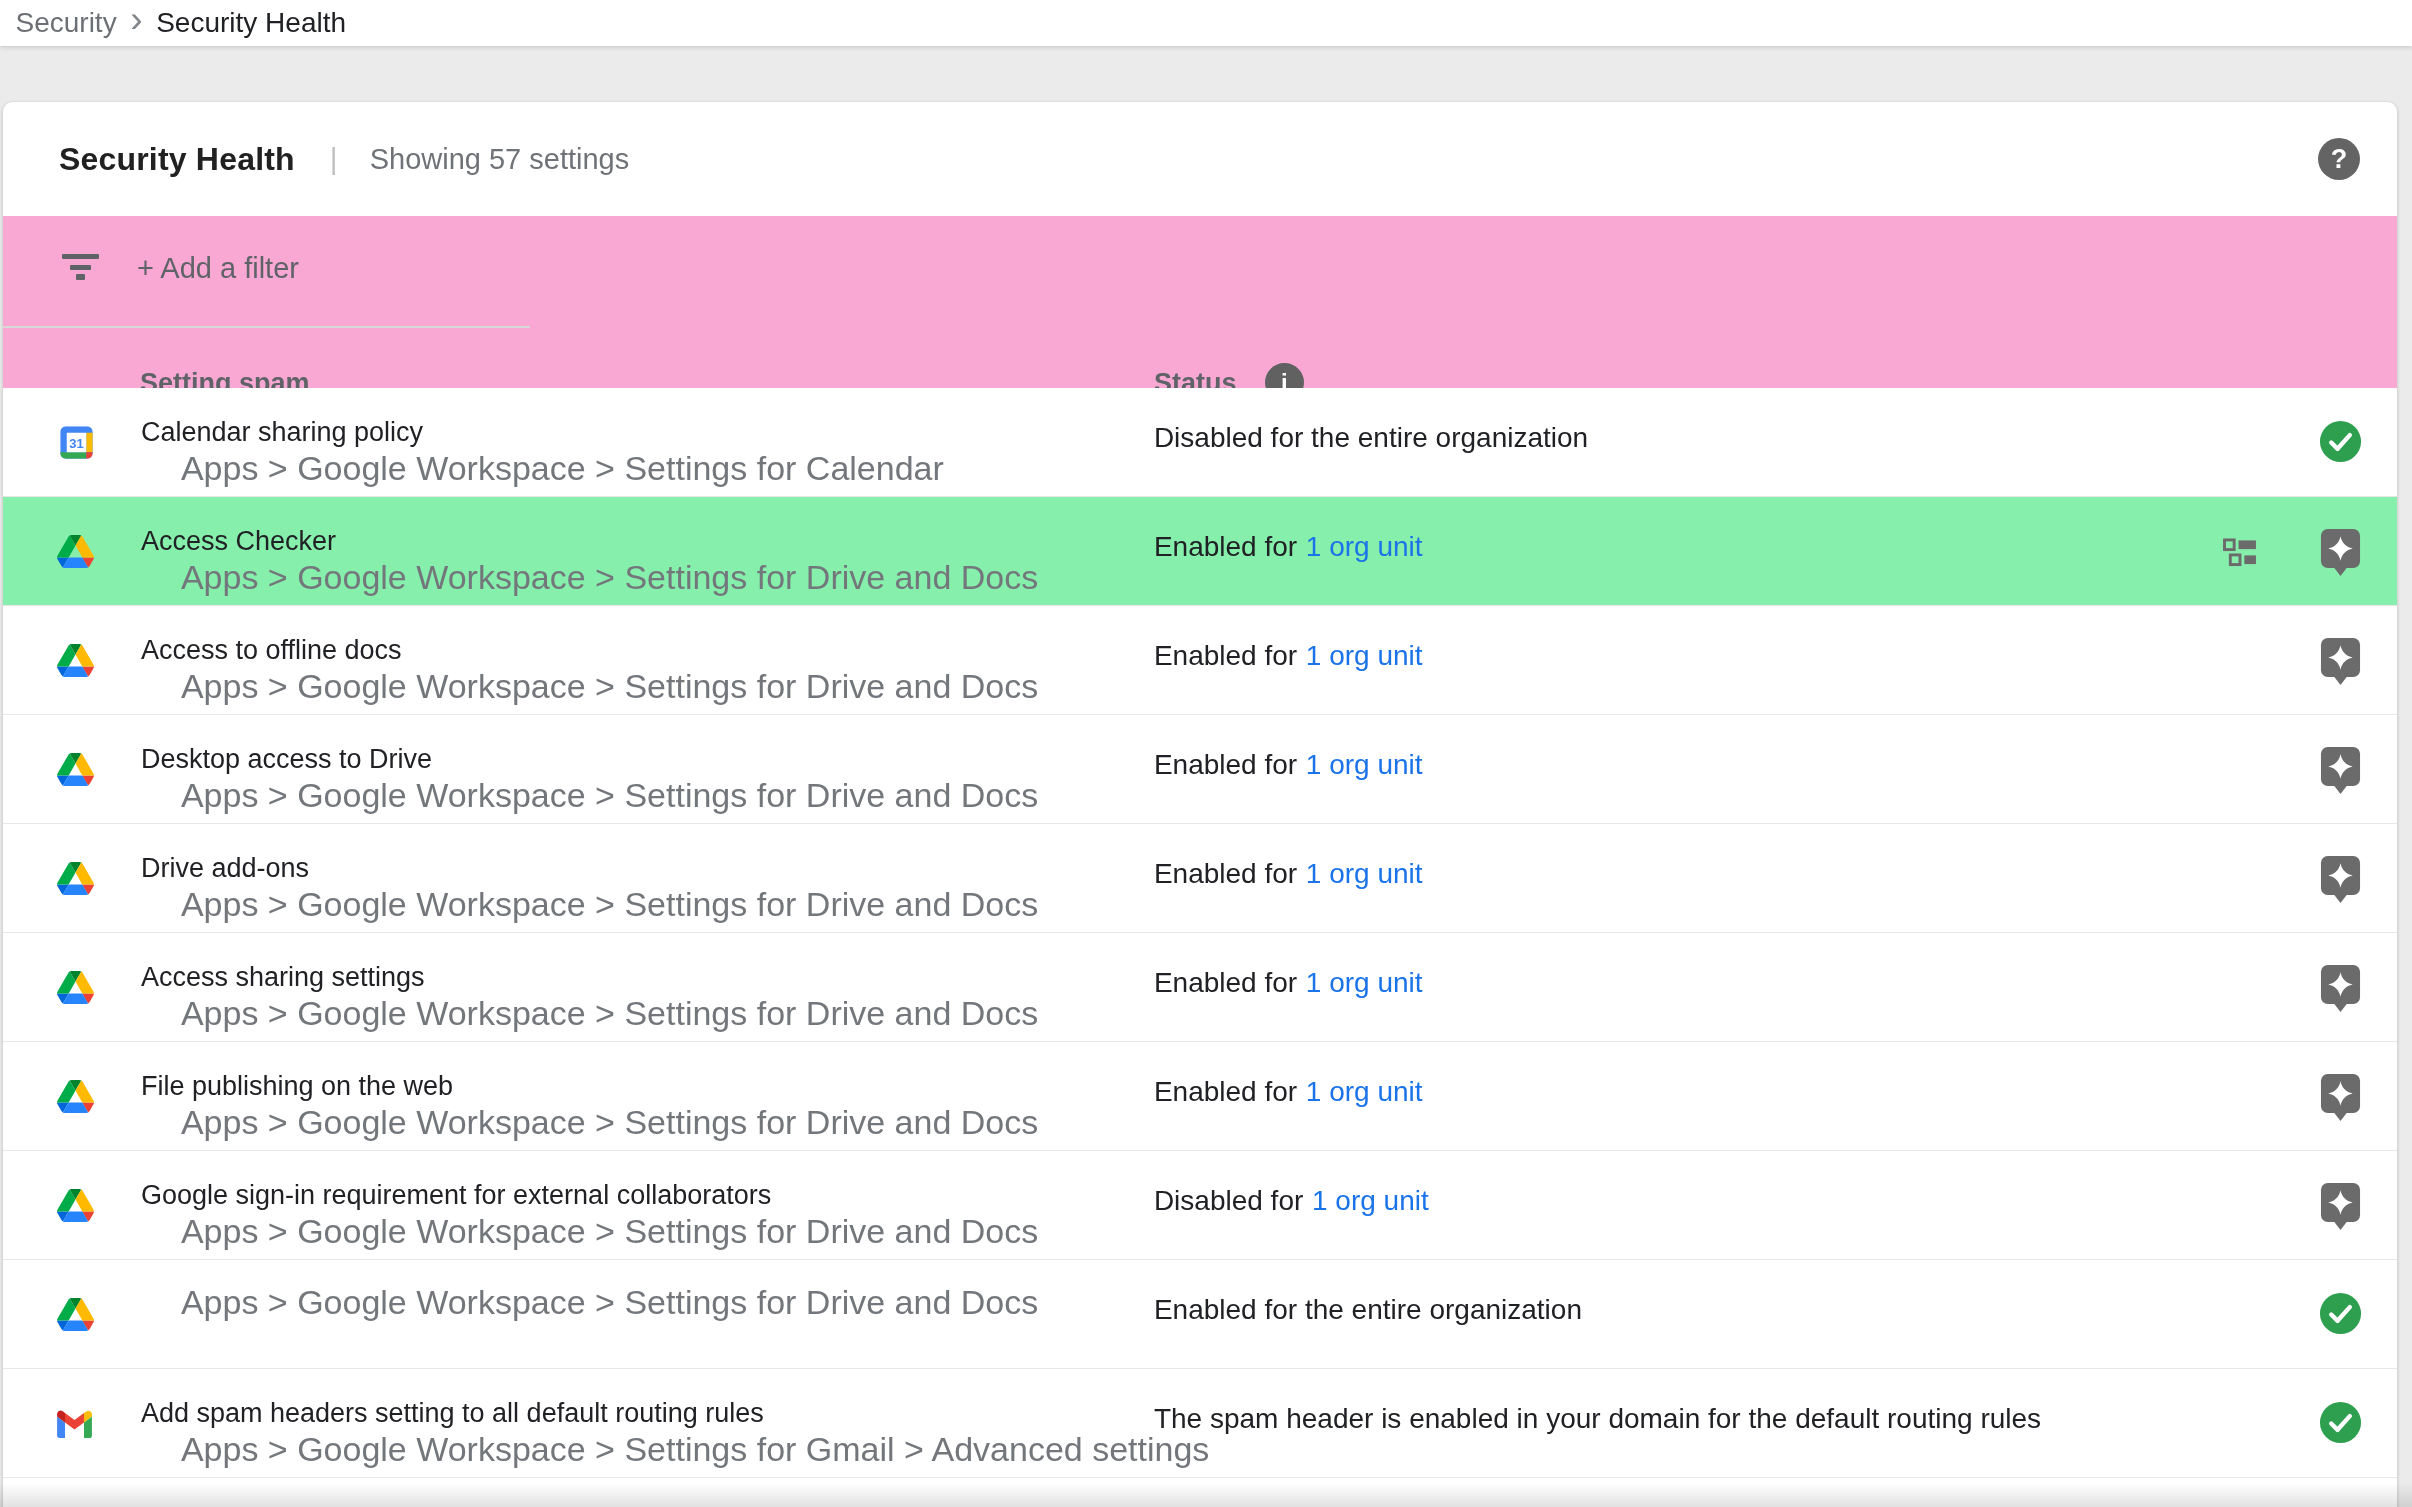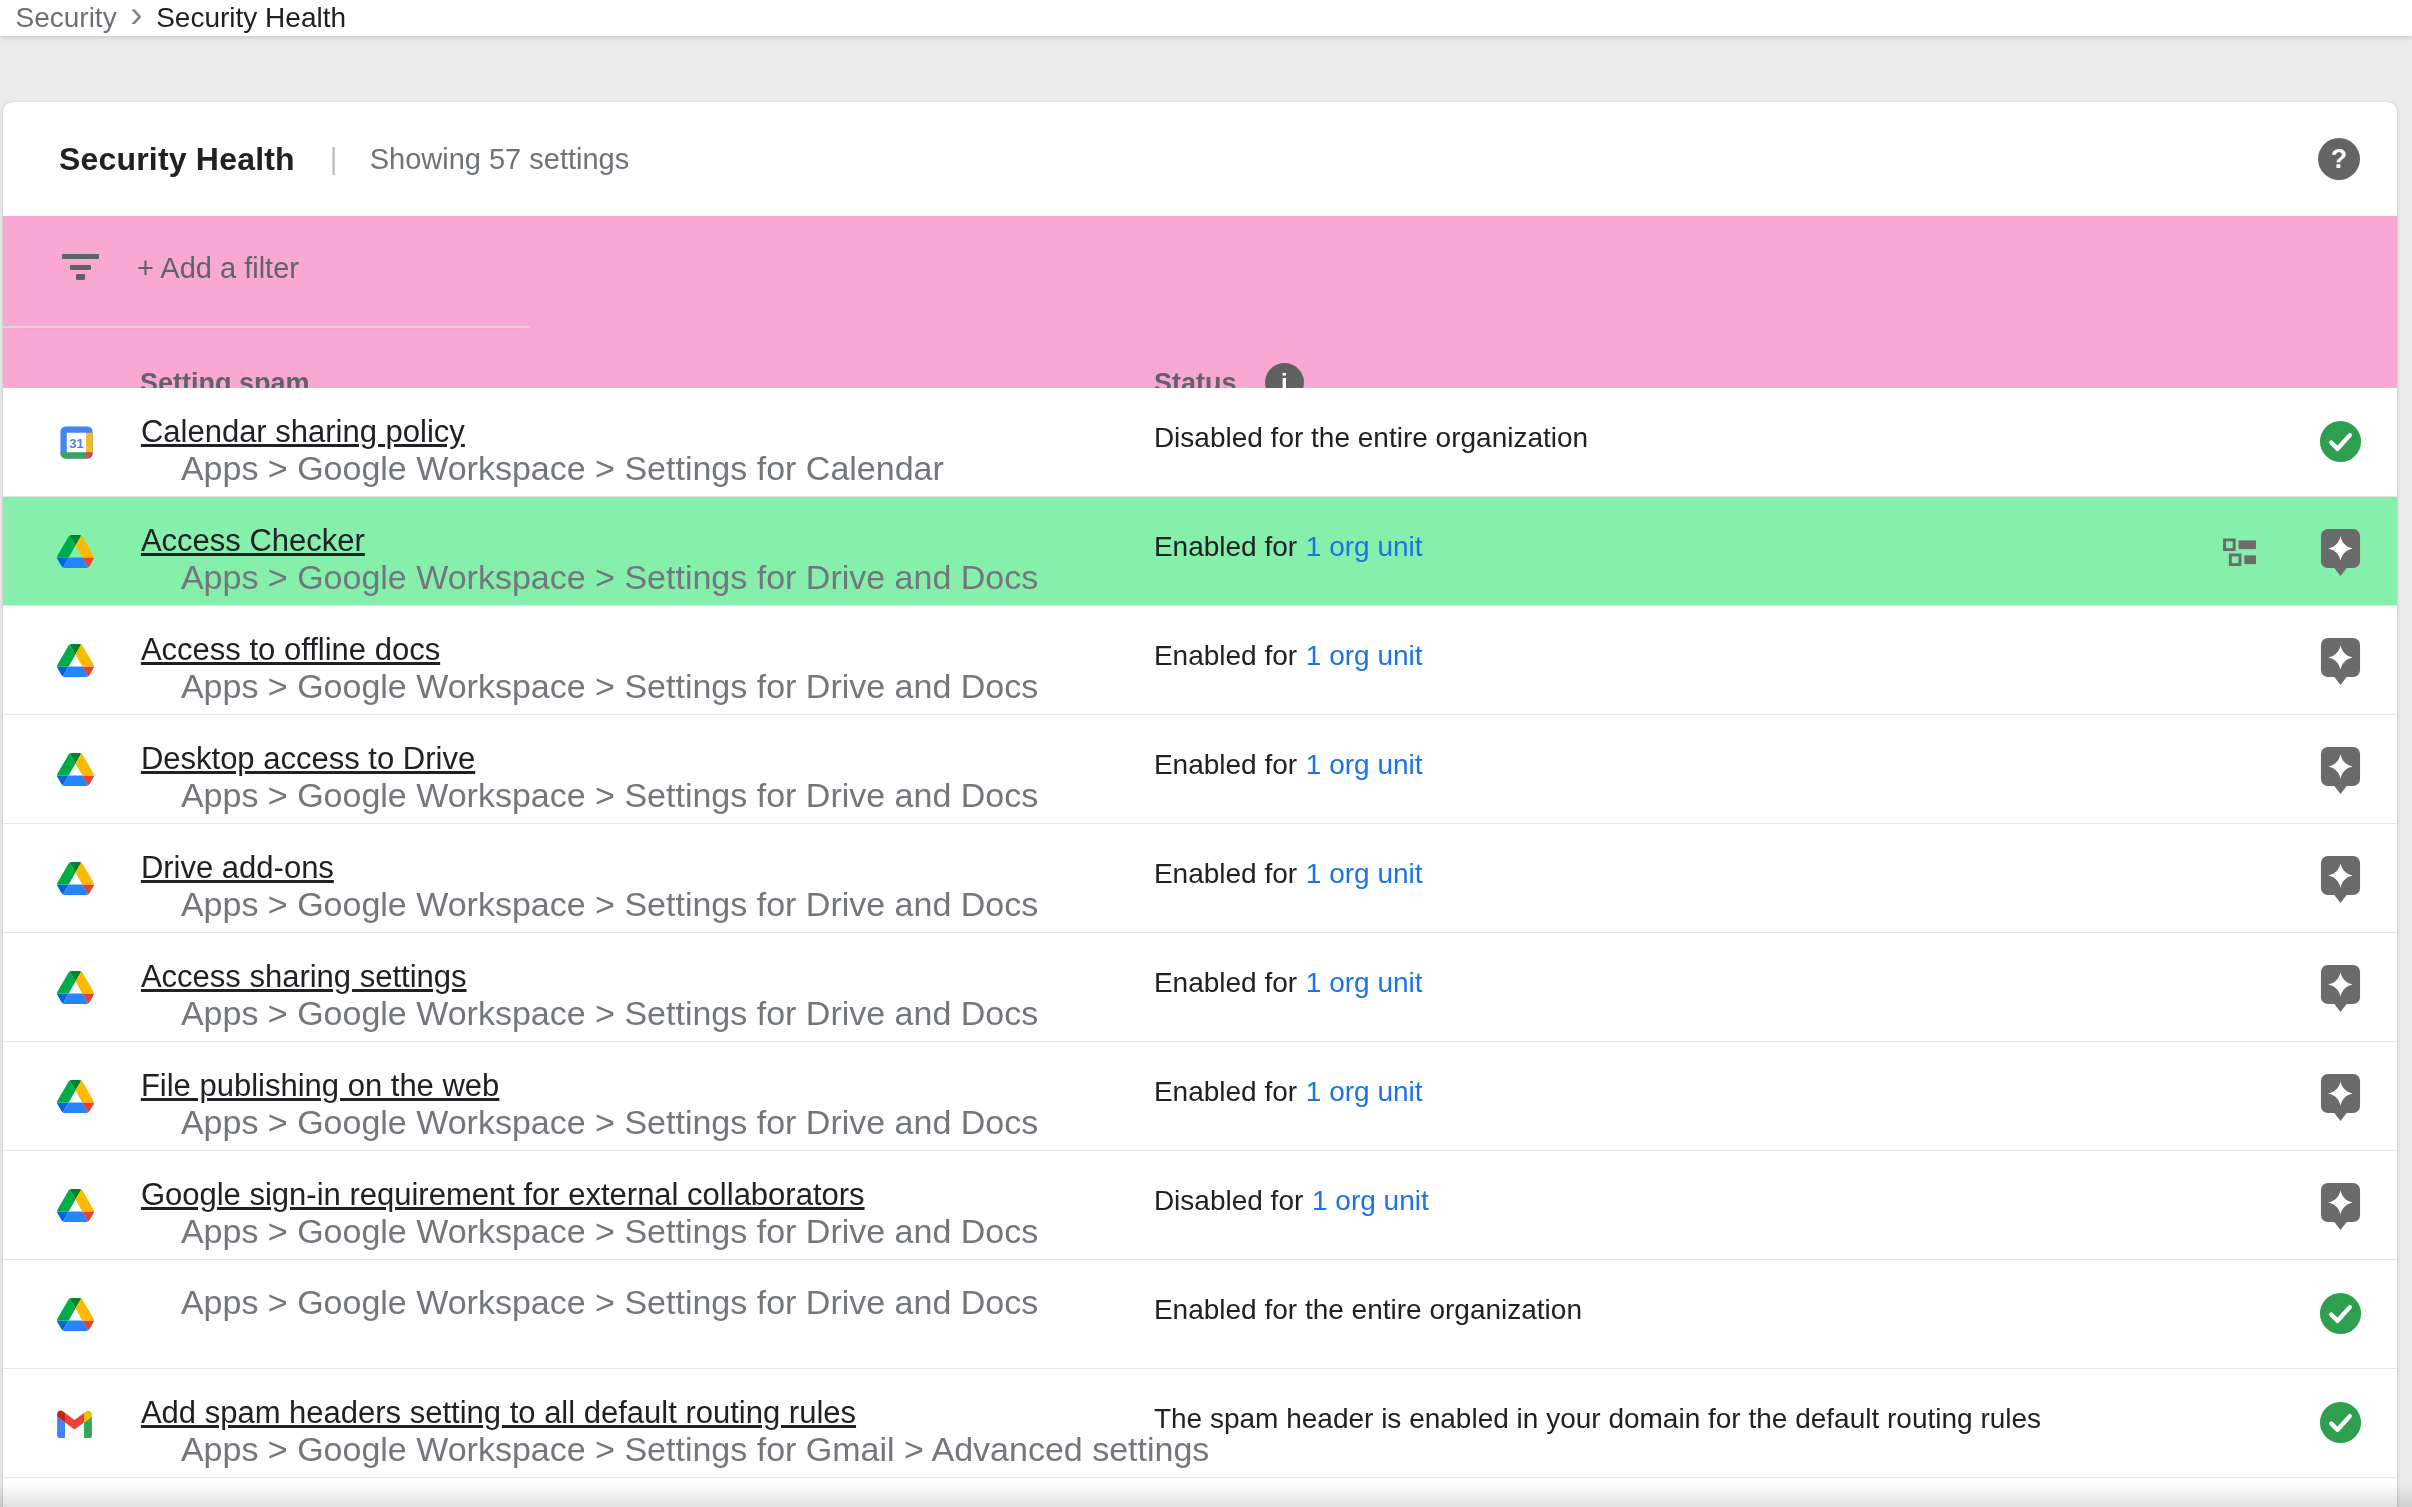--- a/index.html
+++ b/index.html
@@ -6,21 +6,21 @@
   html,body { margin:0; padding:0; }
   body {
     width:2412px; height:1508px; overflow:hidden; position:relative;
     background:#ebebeb;
     font-family:"Liberation Sans","DejaVu Sans",sans-serif;
     color:#202124;
   }
 
   
   .breadcrumb-bar {
-    position:absolute; top:0; left:0; width:100%; height:36px;
+    position:absolute; top:0; left:0; width:100%; height:46px;
     background:#ffffff; box-shadow:0 1.9px 4.9px rgba(0,0,0,.16);
     display:flex; align-items:center; padding-left:15.5px; z-index:3;
   }
   .bc-parent { font-size:28px; color:#6c7075; cursor:pointer; }
   .bc-chevron { font-size:37px; color:#80868b; margin:0 13.6px; line-height:0; position:relative; top:-2.9px; }
   .bc-current { font-size:28px; color:#202124; }
 
   
   .card {
     position:absolute; left:2.9px; top:102px; width:2394px; height:1406px;
@@ -65,21 +65,21 @@
     position:relative; height:109px; border-bottom:1.9px solid #e7e7e7;
     background:#fff; cursor:pointer;
   }
   .row.highlighted { background:#86efac; }
   .app-icon { position:absolute; left:54px; top:35px; width:39px; height:39px; }
   .app-icon svg { display:none; }
   .app-icon[data-icon="calendar-icon"] svg.ic-calendar { display:block; }
   .app-icon[data-icon="drive-icon"]    svg.ic-drive    { display:block; margin-top:2.9px; }
   .app-icon[data-icon="gmail-icon"]    svg.ic-gmail    { display:block; margin-top:4.9px; }
   .row-text { position:absolute; left:138px; top:25px; }
-  .row-title { font-size:31px; line-height:38px; color:#202124;text-decoration:underline; }
+  .row-title { font-size:27px; line-height:38px; color:#202124; }
   .row-path  { font-size:34px; line-height:35px; color:#73777b;margin-left:40px; }
   .status { position:absolute; left:1151px; top:31px; font-size:28px; line-height:37px; color:#202124; white-space:nowrap; }
   .status-link { color:#1a73e8; text-decoration:none; margin-left:8.7px; cursor:pointer; }
   .checklist-icon { position:absolute; left:2220px; top:41px; width:33px; height:29px; }
   .badge { position:absolute; }
   .badge-check { left:2315px; top:31px; width:45px; height:45px; }
   .badge-flag  { left:2316px; top:30px; width:43px; height:49px; cursor:pointer; }
 
   .bottom-fade {
     position:absolute; left:0; bottom:0; width:100%; height:25px; z-index:5; pointer-events:none;

